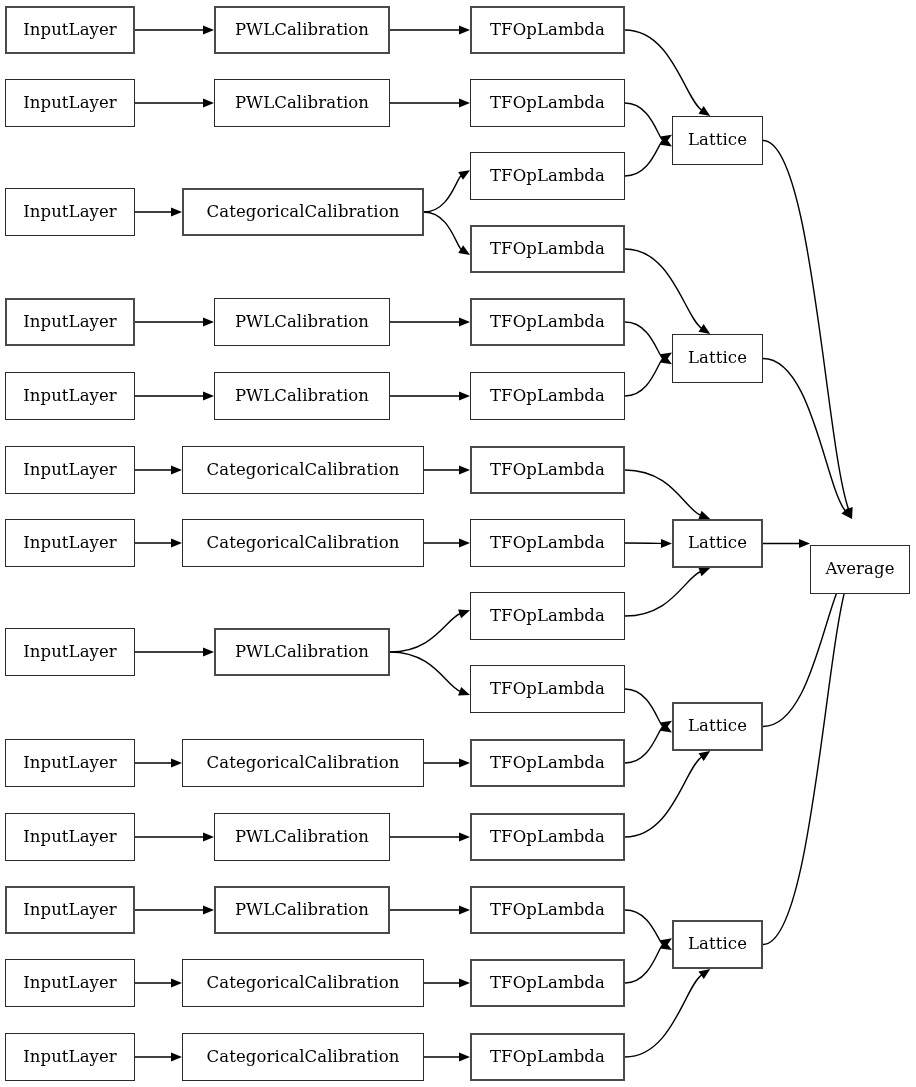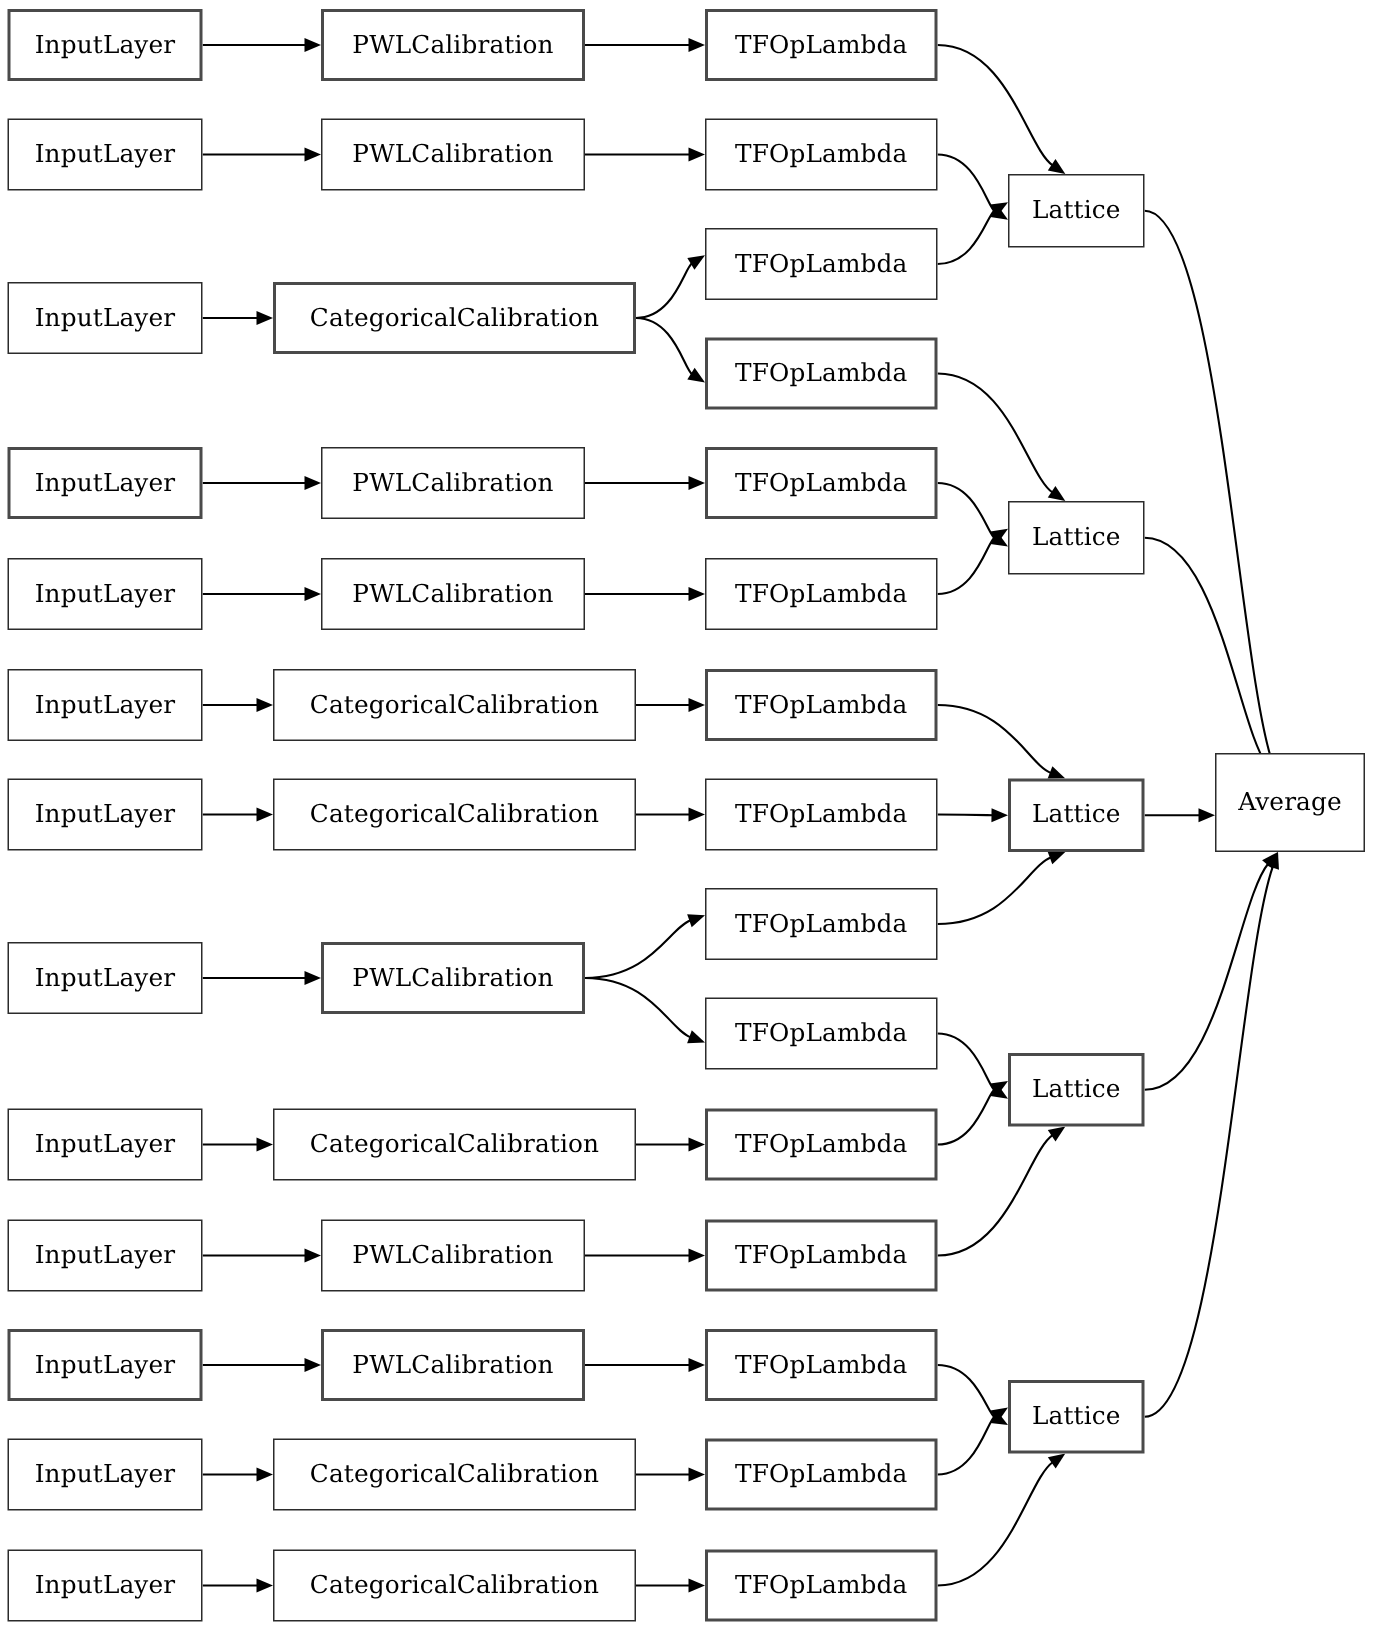--- a/index.html
+++ b/index.html
@@ -263,17 +263,17 @@
       </div>
       <div class="node heavy" style="left: 672px; top: 519px; width: 91px; height: 49px;">
         <span class="node-label">Lattice</span>
       </div>
       <div class="node heavy" style="left: 672px; top: 702px; width: 91px; height: 49px;">
         <span class="node-label">Lattice</span>
       </div>
       <div class="node heavy" style="left: 672px; top: 920px; width: 91px; height: 49px;">
         <span class="node-label">Lattice</span>
       </div>
-      <div class="node" style="left: 810px; top: 502px; width: 100px; height: 66px;">
+      <div class="node" style="left: 810px; top: 545px; width: 100px; height: 49px;">
         <span class="node-label">Average</span>
       </div>
     </div>
 </div>
 
 </body></html>

